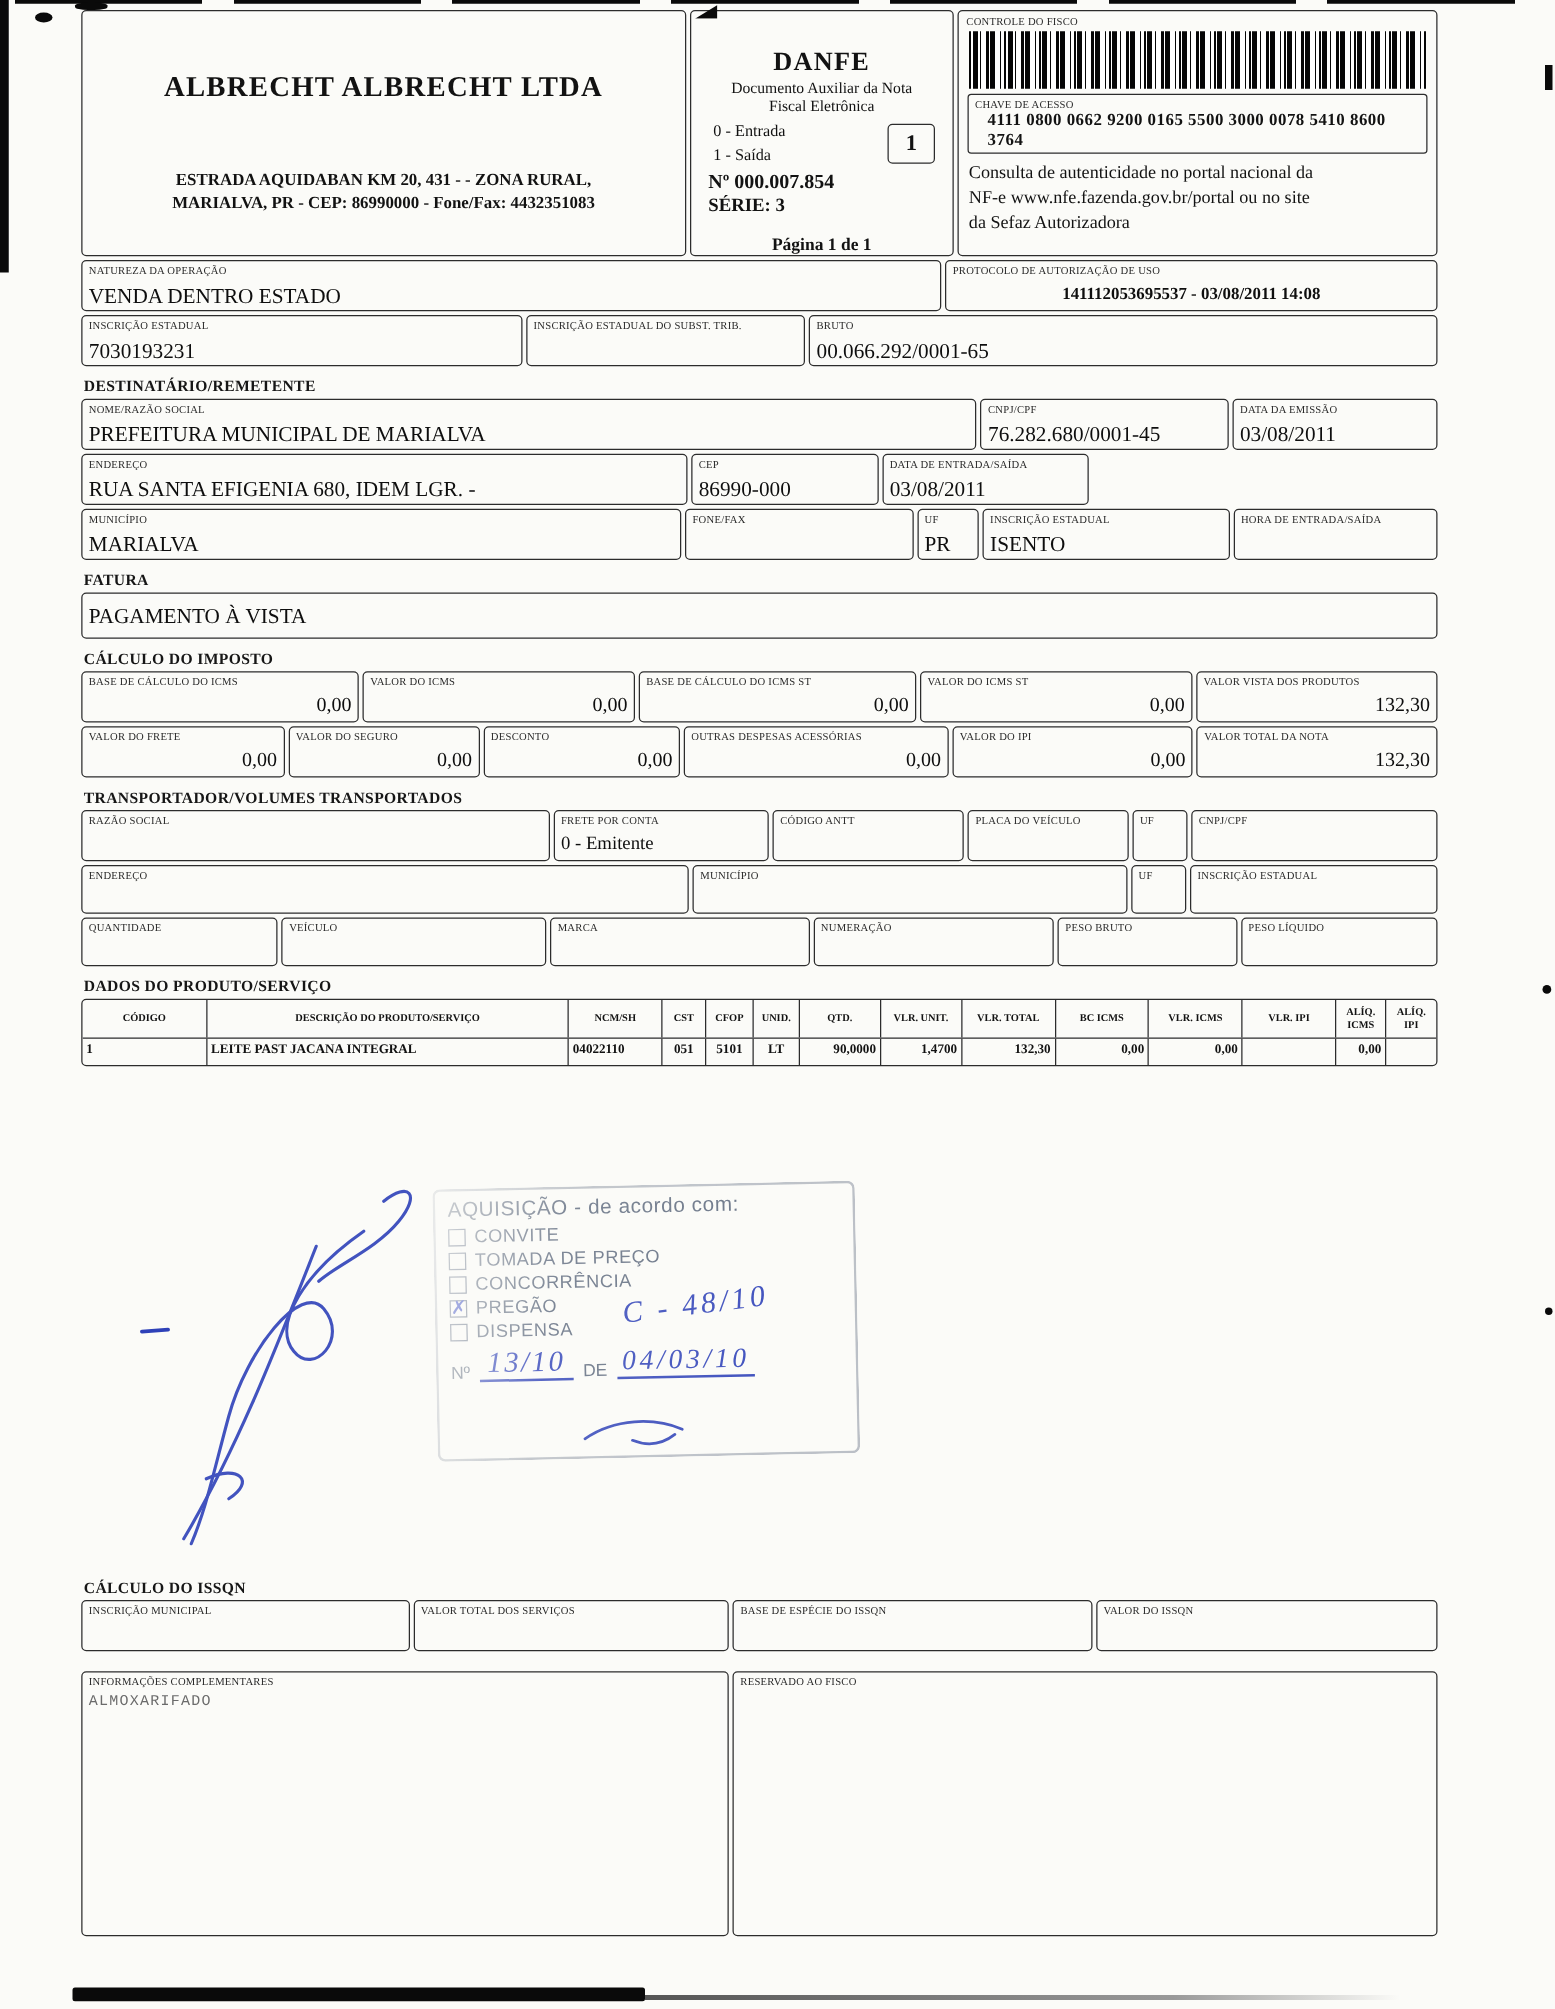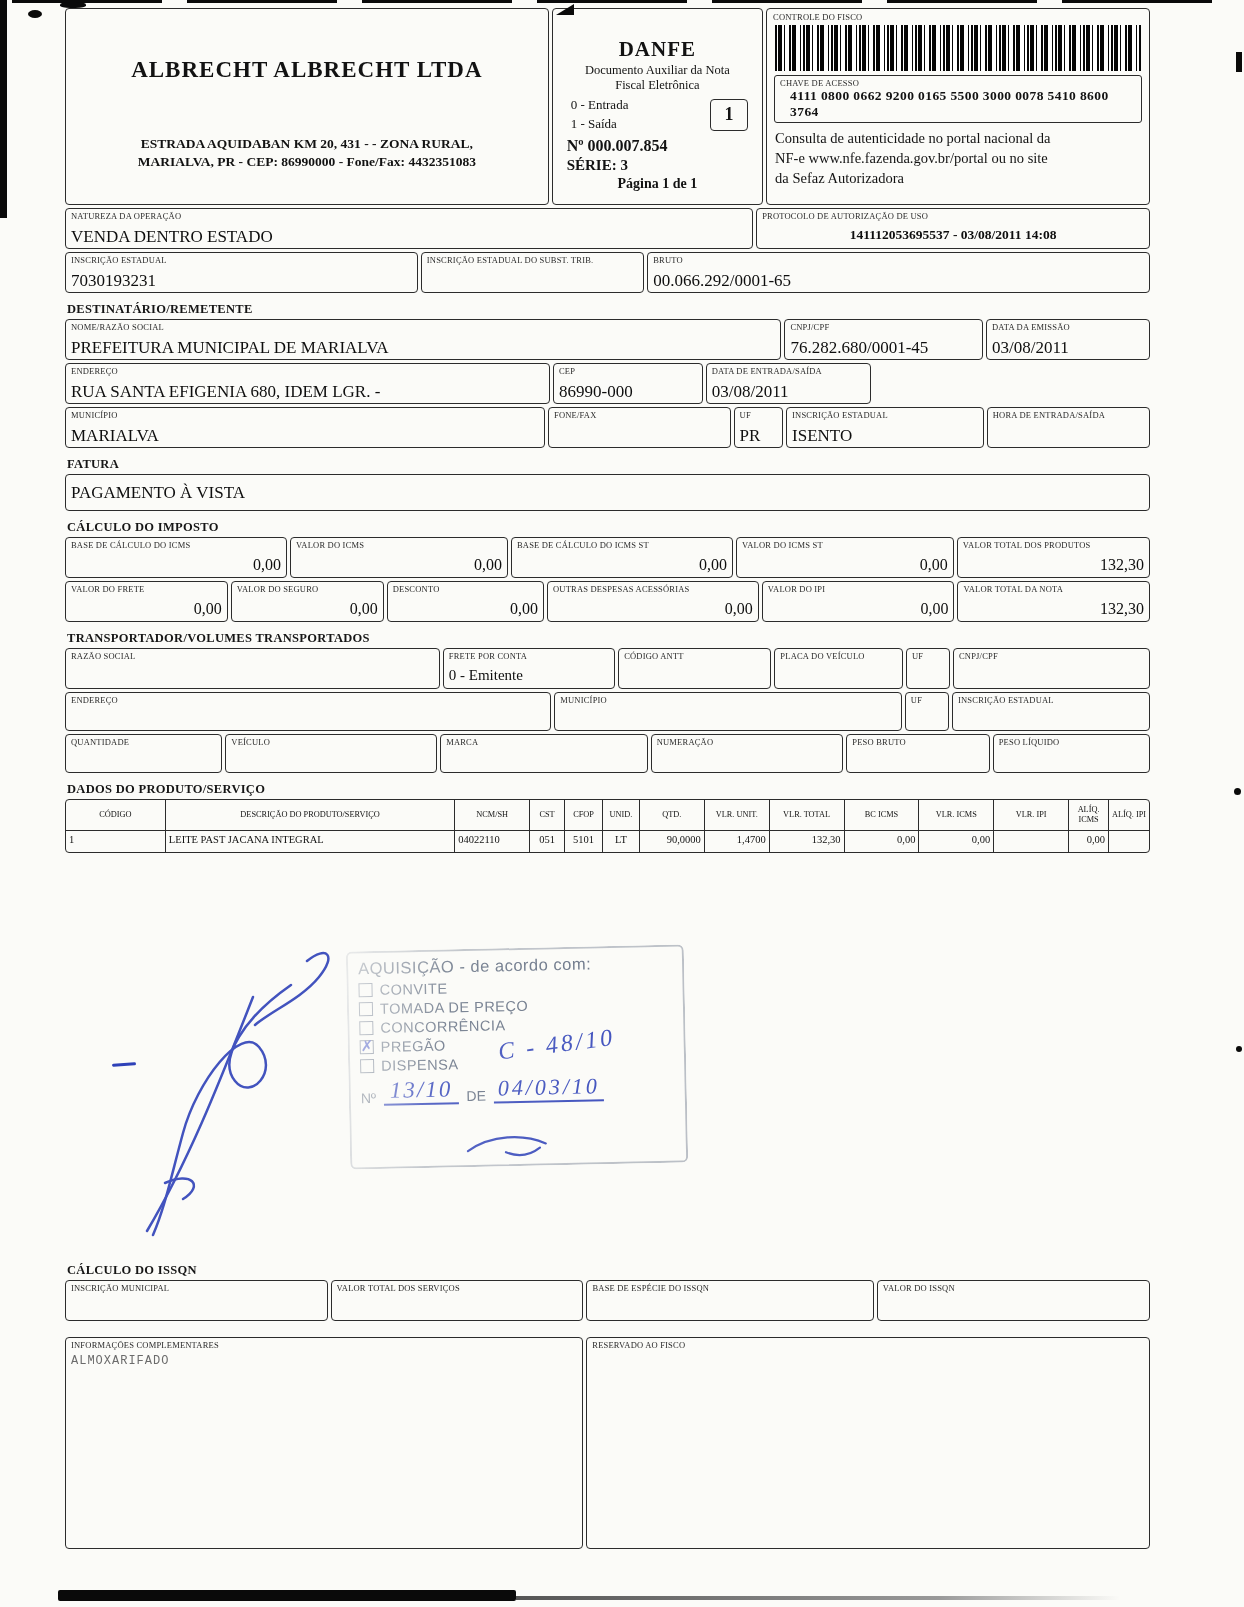--- a/index.html
+++ b/index.html
@@ -26,33 +26,33 @@
   .emit-addr{font-weight:bold;font-size:13.5px;text-align:center;margin-top:52px;line-height:1.35;}
   .danfe-box{width:212px;height:197px;padding:4px 8px;text-align:center;}
   .danfe-title{font-weight:bold;font-size:21px;letter-spacing:1px;margin-top:24px;}
   .danfe-sub{font-size:12.5px;line-height:1.2;margin-top:1px;}
   .danfe-io{display:flex;align-items:center;justify-content:space-between;padding:3px 6px 0 10px;}
   .io-lines{font-size:13px;text-align:left;line-height:1.45;}
   .io-box{width:36px;height:30px;border:1.8px solid #2c2c2c;border-radius:4px;
           font-weight:bold;font-size:18px;line-height:28px;text-align:center;}
   .danfe-num{font-weight:bold;font-size:16px;text-align:left;padding-left:6px;margin-top:3px;}
   .danfe-serie{font-weight:bold;font-size:15px;text-align:left;padding-left:6px;margin-top:2px;}
-  .danfe-pag{font-weight:bold;font-size:14px;margin-top:2px;}
+  .danfe-pag{font-weight:bold;font-size:14px;margin-top:15px;}
   .fisco-box{width:385px;height:197px;padding:3px 6px;}
   .barcode{height:46px;margin:3px 2px 4px;
     background:repeating-linear-gradient(90deg,
       #060606 0 2px,#fff 2px 3px,#060606 3px 7px,#fff 7px 9px,
       #060606 9px 10px,#fff 10px 14px,#060606 14px 16px,#fff 16px 17px,
       #060606 17px 21px,#fff 21px 25px,#060606 25px 26px,#fff 26px 28px);}
   .chave-box{border:1.4px solid #2c2c2c;border-radius:3px;padding:2px 5px;margin:2px 1px 4px;}
   .chave-val{font-weight:bold;font-size:13.5px;letter-spacing:.4px;padding-left:10px;}
   .consulta{font-size:14.5px;line-height:1.35;padding:2px 2px 0;}
 
   
-  .ptable{border:1.4px solid #2c2c2c;border-radius:4px;margin-top:2px;overflow:hidden;}
+  .ptable{border:1.4px solid #2c2c2c;border-radius:4px;margin-top:2px;overflow:hidden;font-weight:bold;}
   .prow{display:flex;}
   .phead .pc{font-size:8.3px;text-align:center;display:flex;align-items:center;justify-content:center;
              min-height:30px;line-height:1.15;padding:1px 2px;}
   .pdata .pc{font-size:10.5px;min-height:21px;padding:3px 3px 2px;}
   .pc{border-right:1px solid #2c2c2c;box-sizing:border-box;overflow:hidden;}
   .pc:last-child{border-right:none;}
   .phead{border-bottom:1px solid #2c2c2c;}
   .c0{width:100px}.c1{width:290px}.c2{width:75px}.c3{width:35px}.c4{width:38px}.c5{width:37px}
   .c6{width:65px}.c7{width:65px}.c8{width:75px}.c9{width:75px}.c10{width:75px}.c11{width:75px}
   .c12{width:40px}.c13{width:40px}
@@ -244,21 +244,21 @@
     </div>
     <div class="field num" style="width:20.7%">
       <div class="lbl">BASE DE CÁLCULO DO ICMS ST</div>
       <div class="val">0,00</div>
     </div>
     <div class="field num" style="width:20.3%">
       <div class="lbl">VALOR DO ICMS ST</div>
       <div class="val">0,00</div>
     </div>
     <div class="field num" style="width:18%">
-      <div class="lbl">VALOR TOTAL DOS PRODUTOS</div>
+      <div class="lbl">VALOR VISTA DOS PRODUTOS</div>
       <div class="val">132,30</div>
     </div>
   </div>
   <div class="row">
     <div class="field num" style="width:15.2%">
       <div class="lbl">VALOR DO FRETE</div>
       <div class="val">0,00</div>
     </div>
     <div class="field num" style="width:14.3%">
       <div class="lbl">VALOR DO SEGURO</div>

